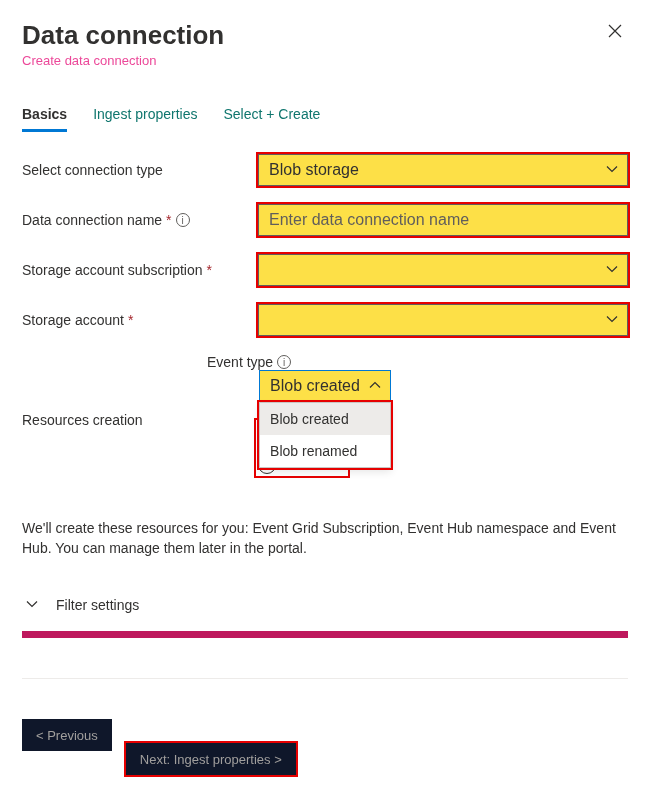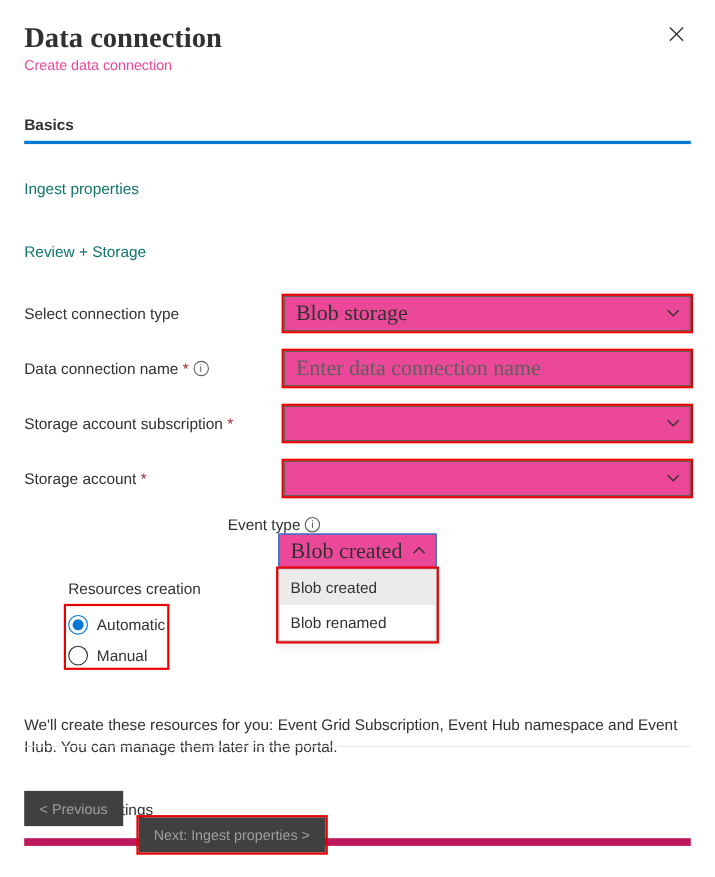--- a/index.html
+++ b/index.html
@@ -7,45 +7,45 @@
       font-family: "Segoe UI", -apple-system, sans-serif;
       font-size: 14px;
       color: #323130;
       background: #fff;
       width: 650px;
       height: 797px;
       padding: 20px 22px;
       position: relative;
     }
     .header { display: flex; justify-content: space-between; align-items: flex-start; }
-    .title { font-size: 26px; font-weight: 600; color: #323130; font-family: Liberation Serif, serif; }
+    .title { font-size: 26px; font-weight: 600; color: #323130; }
     .subtitle { font-size: 13px; color: #ec4899; margin-top: 2px; }
     .close-x { font-size: 18px; cursor: pointer; color: #323130; padding: 2px 6px; }
-    .tabs { display: flex; gap: 26px; margin-top: 32px; border-bottom: none; flex-direction: column; }
+    .tabs { display: flex; gap: 26px; margin-top: 32px; border-bottom: none; }
     .tab { padding: 6px 0 10px 0; font-size: 14px; color: #0f766e; cursor: pointer; position: relative; }
     .tab.active::after {
       content: ""; position: absolute; left: 0; right: 0; bottom: 0;
       height: 3px; background: #0078d4;
     }
     .tab.active { font-weight: 600; color: #323130; }
     .form { margin-top: 22px; }
     .row { display: flex; align-items: center; margin-bottom: 18px; min-height: 32px; }
     .label { width: 236px; font-size: 14px; color: #323130; display: flex; align-items: center; gap: 4px; }
     .req { color: #a4262c; }
     .info-icon {
       display: inline-flex; align-items: center; justify-content: center;
       width: 14px; height: 14px; border: 1px solid #605e5c; border-radius: 50%;
       font-size: 10px; color: #605e5c; font-style: normal;
     }
     .control { flex: 1; position: relative; }
     .select, .text-input {
       width: 100%; height: 32px; border: 1px solid #605e5c;
-      padding: 0 30px 0 10px; font-size: 20px; background: #ec4899;
+      padding: 0 30px 0 10px; font-size: 16px; background: #fde047;
       display: flex; align-items: center; cursor: pointer;
-      font-family: Liberation Serif, serif;
+      font-family: Liberation Sans, sans-serif;
     }
     .text-input { cursor: text; color: #323130; }
     .text-input::placeholder { color: #605e5c; }
     .select .chev {
       position: absolute; right: 10px; top: 50%; transform: translateY(-50%);
     }
     .chev-svg { width: 12px; height: 12px; }
     .hl-red { outline: 2px solid #e60000; outline-offset: 0px; }
     .section-title { font-size: 16px; font-weight: 600; margin: 8px 0 20px 0; }
     .select.open { border: 1px solid #0078d4; }
@@ -79,21 +79,21 @@
       margin-top: 28px; padding: 10px 4px 18px 4px;
       border-bottom: 7px solid #be185d; cursor: pointer;
     }
     .footer {
       position: absolute; left: 22px; right: 22px; bottom: 22px;
       display: flex; gap: 14px; align-items: center;
       padding-top: 16px; border-top: 1px solid #edebe9;
     }
     .btn {
       height: 32px; padding: 0 14px; border: none; font-size: 13px;
-      background: #404040; color: #a19f9d; cursor: default;
+      background: #0f172a; color: #a19f9d; cursor: default;
     }
     .btn.next-hl { outline: 2px solid #e60000; outline-offset: 0; margin-top: 48px; }
   </style>
 </head>
 <body>
 
 <div class="header">
   <div>
     <div class="title">Data connection</div>
     <div class="subtitle">Create data connection</div>
@@ -101,21 +101,21 @@
   <div class="close-x">
     <svg width="14" height="14" viewBox="0 0 14 14">
         <path d="M1 1 L13 13 M13 1 L1 13" stroke="#323130" stroke-width="1.2" fill="none"></path>
       </svg>
   </div>
 </div>
 
 <div class="tabs">
   <div class="tab active">Basics</div>
   <div class="tab">Ingest properties</div>
-  <div class="tab">Review + Storage</div>
+  <div class="tab">Select + Create</div>
 </div>
 
 <div class="form">
 
   <div class="row">
     <div class="label">Select connection type</div>
     <div class="control">
       <div class="select hl-red">
         <span>Blob storage</span>
         <span class="chev">
@@ -188,21 +188,21 @@
         </span>
       </div>
       <div class="dropdown hl-red">
         <div class="opt sel">Blob created</div>
         <div class="opt">Blob renamed</div>
       </div>
     </div>
   </div>
 
   <div class="radios-wrap" style="margin-top: 2px;">
-    <div style="display:flex; flex-direction:column;margin-left:40px;">
+    <div style="display:flex; flex-direction:row;">
       <div class="radios-label">Resources creation</div>
       <div style="margin-top:6px;">
         <span class="radios-hl">
           <div class="radios">
             <div class="radio selected">
               <span class="radio-outer">
                   <span class="radio-inner"></span>
                 </span>
               <span>Automatic</span>
             </div>

